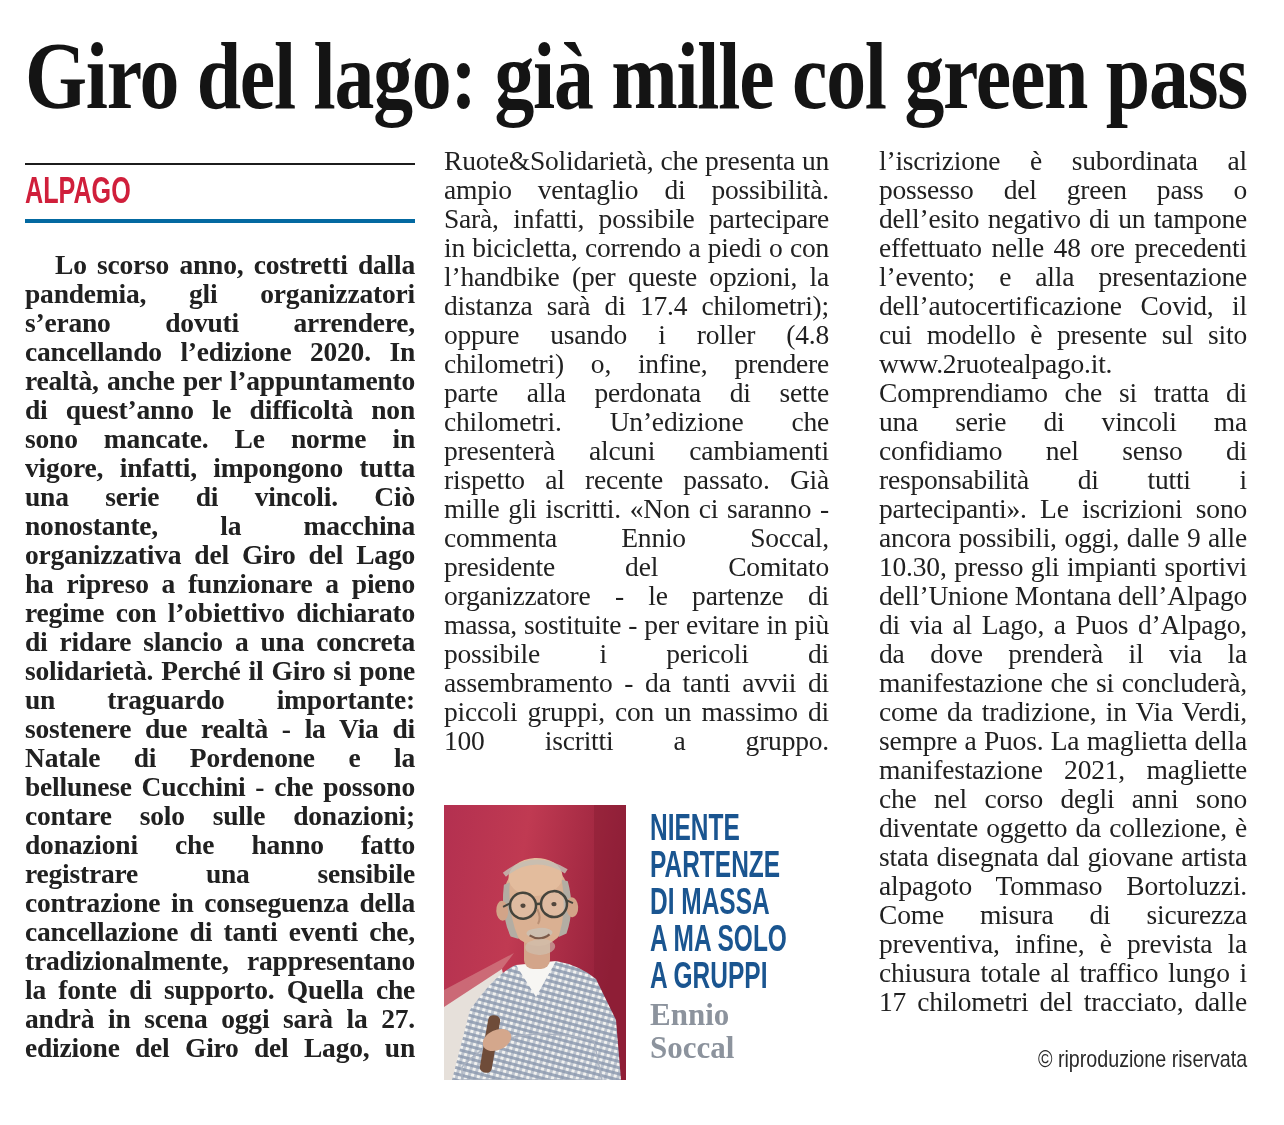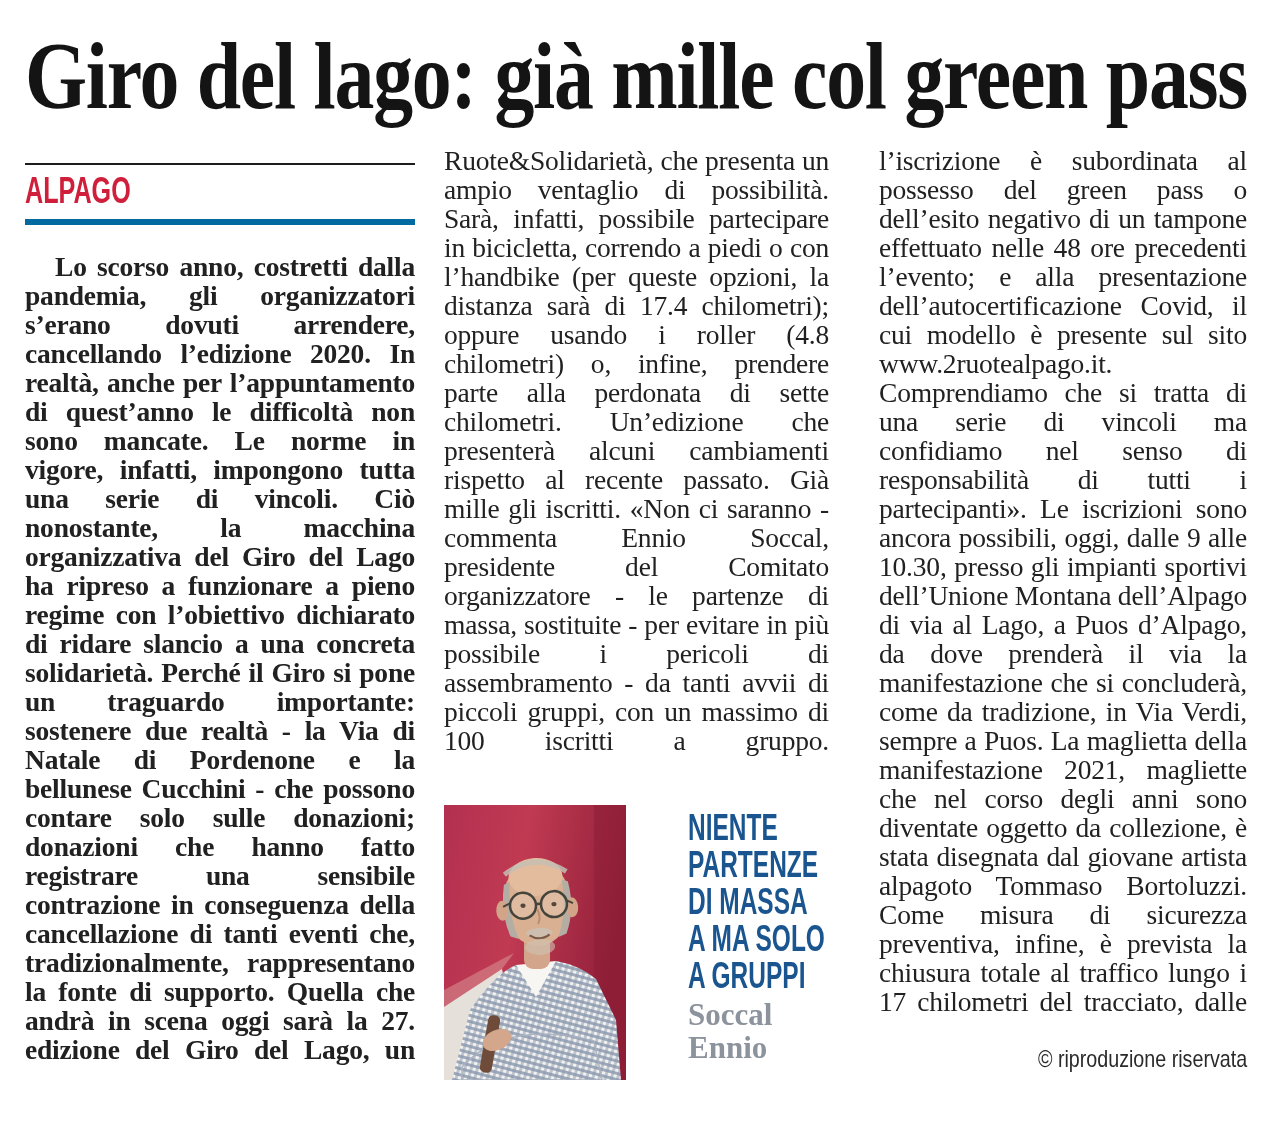--- a/index.html
+++ b/index.html
@@ -39,37 +39,37 @@
     letter-spacing:-0.2px;
     overflow:hidden;
   }
   .col1 .body{height:814px;text-indent:30px;font-weight:bold;}
   .col2 .body{height:612px;}
   .col3 .body{height:872px;margin-left:21px;}
   
   .kicker-block{
     margin-top:17px;margin-bottom:27px;
     border-top:2px solid #1c1c1c;
-    border-bottom:6px solid #0369a1;
+    border-bottom:4px solid #0369a1;
     padding:8px 0 10px 0;
   }
   .kicker{
     font-family:"Liberation Sans",sans-serif;
     font-weight:700;
     font-size:37px;line-height:36px;
     color:#d01f3b;
     white-space:nowrap;
     transform:scaleX(0.68);
     transform-origin:left center;
   }
   
   .photo-row{
     position:absolute;left:0;top:659px;
     width:100%;height:275px;
-    display:flex;align-items:flex-start;gap:38px;
+    display:flex;align-items:flex-start;
   }
   .photo{flex:0 0 182px;width:182px;height:275px;display:block;}
   .caption{margin-left:24px;padding-top:4px;}
   .cap-line{
     font-family:"Liberation Sans",sans-serif;
     font-weight:700;
     font-size:36px;line-height:37px;
     color:#1a5590;
     white-space:nowrap;
     transform:scaleX(0.68);
@@ -170,22 +170,22 @@
 
         <div class="caption">
           <div>
             <div class="cap-line">NIENTE</div>
             <div class="cap-line">PARTENZE</div>
             <div class="cap-line">DI MASSA</div>
             <div class="cap-line">A MA SOLO</div>
             <div class="cap-line">A GRUPPI</div>
           </div>
           <div class="cap-credit">
+            <div class="credit-line">Ennio</div>
             <div class="credit-line">Soccal</div>
-            <div class="credit-line">Ennio</div>
           </div>
         </div>
       </div>
     </div>
 
     <div class="col col3">
       <p class="body">l’iscrizione è subordinata al possesso del green pass o dell’esito negativo di un tampone effettuato nelle 48 ore precedenti l’evento; e alla presentazione dell’autocertificazione Covid, il cui modello è presente sul sito www.2ruotealpago.it. Comprendiamo che si tratta di una serie di vincoli ma confidiamo nel senso di responsabilità di tutti i partecipanti». Le iscrizioni sono ancora possibili, oggi, dalle 9 alle 10.30, presso gli impianti sportivi dell’Unione Montana dell’Alpago di via al Lago, a Puos d’Alpago, da dove prenderà il via la manifestazione che si concluderà, come da tradizione, in Via Verdi, sempre a Puos. La maglietta della manifestazione 2021, magliette che nel corso degli anni sono diventate oggetto da collezione, è stata disegnata dal giovane artista alpagoto Tommaso Bortoluzzi. Come misura di sicurezza preventiva, infine, è prevista la chiusura totale al traffico lungo i 17 chilometri del tracciato, dalle 9.30 alle 12.30. (S.C.)</p>
       <div class="copyright">© riproduzione riservata</div>
     </div>
 

